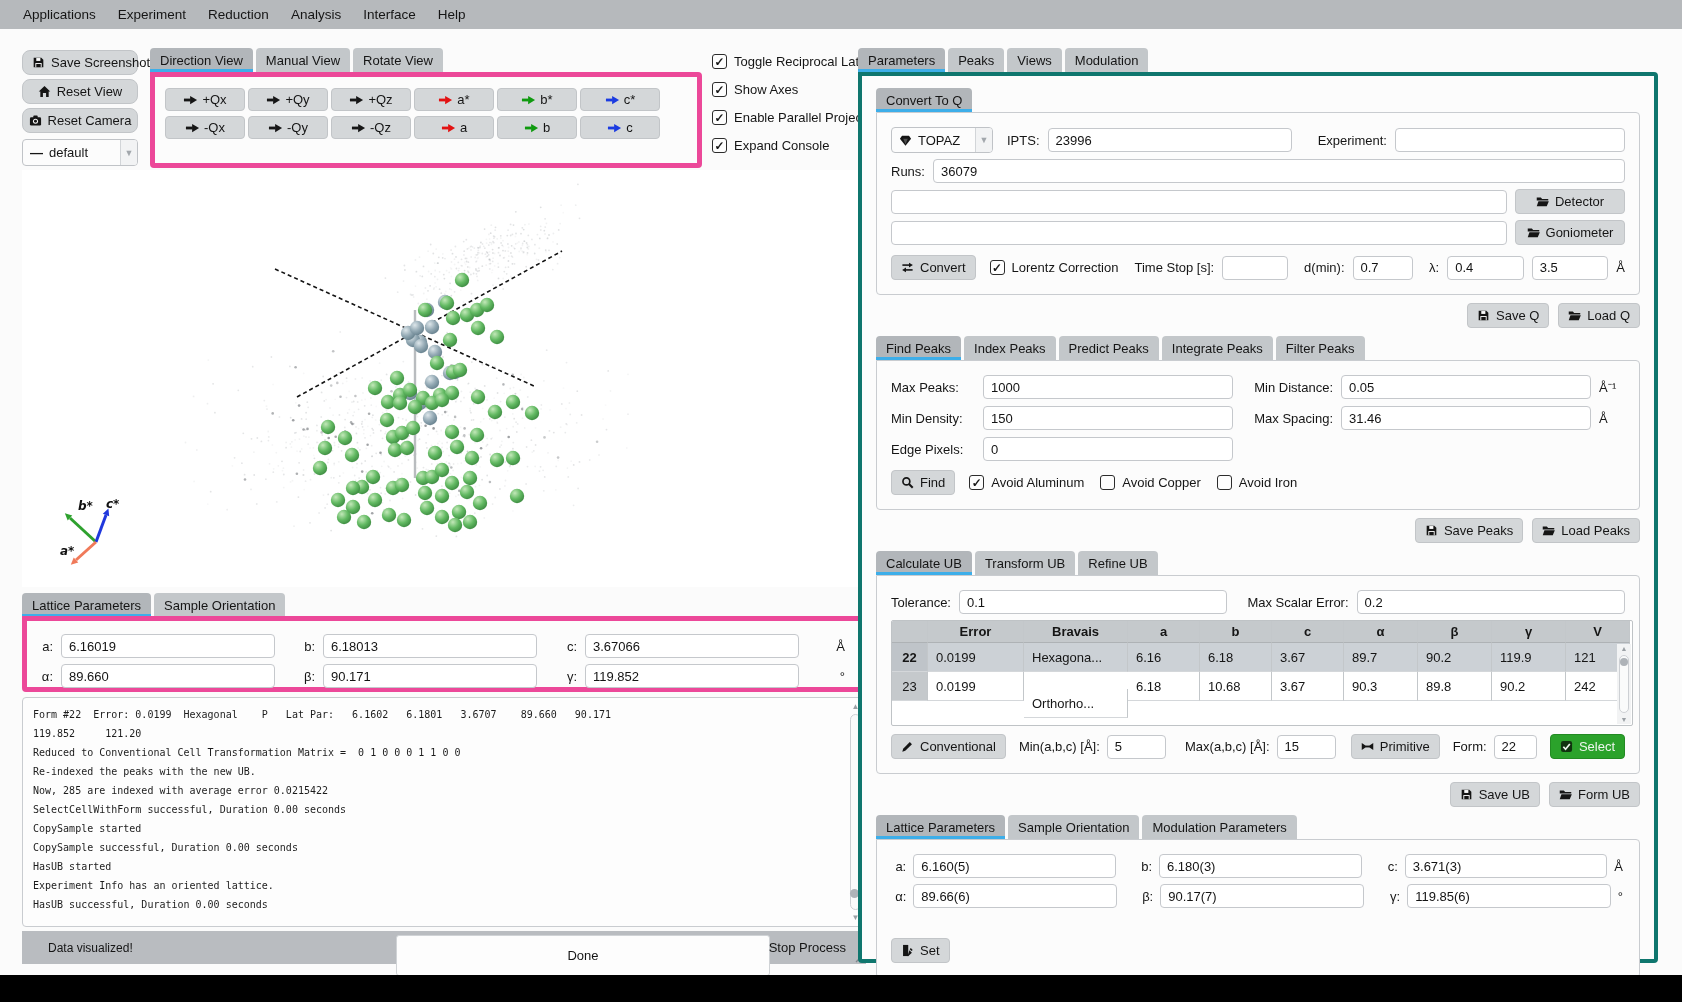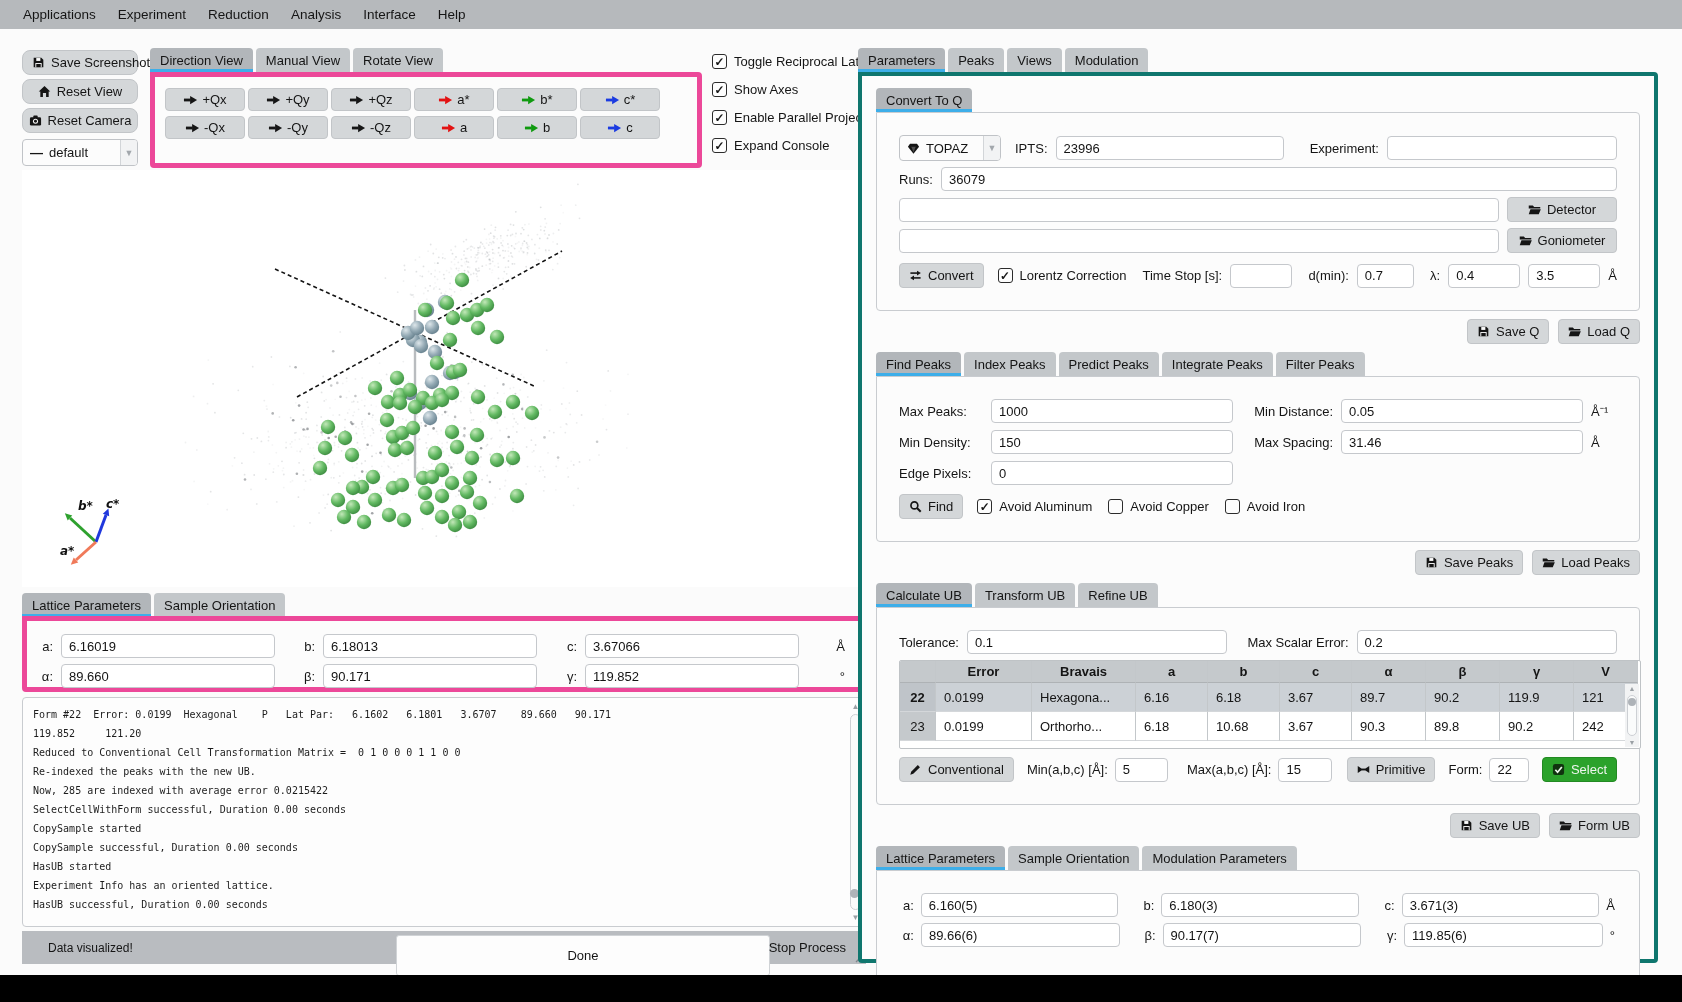--- a/index.html
+++ b/index.html
@@ -60,21 +60,21 @@
 
   .statusbar { position:absolute; left:0; top:883px; width:844px; height:33px; background:#b9bcc0; display:flex; align-items:center; }
   .status-msg { font-size:12px; padding-left:26px; }
   .progress { position:absolute; left:374px; top:4px; width:374px; height:41px; background:#fdfdfd; border:1px solid #d0d3d6; border-radius:3px; display:flex; align-items:center; justify-content:center; font-size:13px; }
   .stop-lbl { position:absolute; right:20px; font-size:13px; }
   .grip { position:absolute; right:1px; bottom:1px; }
 
   
   .right { position:absolute; left:858px; top:48px; width:800px; height:915px; }
   .right-frame { position:absolute; top:24px; left:0; right:0; bottom:0; border:4px solid #0f766e; border-radius:0 4px 4px 4px; background:#fcfcfc; padding:12px 14px 0 14px; }
-  .sec-frame { border:1px solid #c9ccd0; border-radius:0 4px 4px 4px; background:#fcfcfc; padding:22px; }
+  .sec-frame { border:1px solid #c9ccd0; border-radius:0 4px 4px 4px; background:#fcfcfc; padding:14px; }
   .row { display:flex; align-items:center; gap:8px; margin-bottom:6px; }
   .row:last-child { margin-bottom:0; }
   .grow { flex:1; }
   .peaks-grid { display:grid; grid-template-columns: 84px 1fr 92px 1fr 26px; gap:7px 8px; align-items:center; }
   .tbl { border:1px solid #bfc3c6; border-radius:2px; overflow:hidden; background:#fff; position:relative; width:742px; }
   .tbl-row { display:flex; }
   .tbl-cell { border-right:1px solid #c3c7ca; border-bottom:1px solid #d4d7da; padding:0 8px; display:flex; align-items:center; font-size:13px; height:29px; }
   .tbl-head .tbl-cell { background:#c5c9cc; font-weight:bold; height:22px; justify-content:center; border-bottom:1px solid #aeb2b5; }
   .tbl-rowhead { background:#c5c9cc; justify-content:center !important; }
   .tbl-row.sel .tbl-cell { background:#ccd1d6; }
@@ -1655,21 +1655,21 @@
               <div class="tbl-cell" style="width: 72px;">6.18</div>
               <div class="tbl-cell" style="width: 72px;">3.67</div>
               <div class="tbl-cell" style="width: 74px;">89.7</div>
               <div class="tbl-cell" style="width: 74px;">90.2</div>
               <div class="tbl-cell" style="width: 74px;">119.9</div>
               <div class="tbl-cell" style="width: 64px;">121</div>
             </div>
             <div class="tbl-row">
               <div class="tbl-cell tbl-rowhead" style="width: 36px;">23</div>
               <div class="tbl-cell" style="width: 96px;">0.0199</div>
-              <div class="tbl-cell" style="width: 104px;">Orthorho...</div>
+              <div class="tbl-cell" style="width: 104px; margin-top: 17px;">Orthorho...</div>
               <div class="tbl-cell" style="width: 72px;">6.18</div>
               <div class="tbl-cell" style="width: 72px;">10.68</div>
               <div class="tbl-cell" style="width: 72px;">3.67</div>
               <div class="tbl-cell" style="width: 74px;">90.3</div>
               <div class="tbl-cell" style="width: 74px;">89.8</div>
               <div class="tbl-cell" style="width: 74px;">90.2</div>
               <div class="tbl-cell" style="width: 64px;">242</div>
             </div>
             <div class="tbl-row" style="height: 7px;"></div>
             <div class="tbl-scroll">

